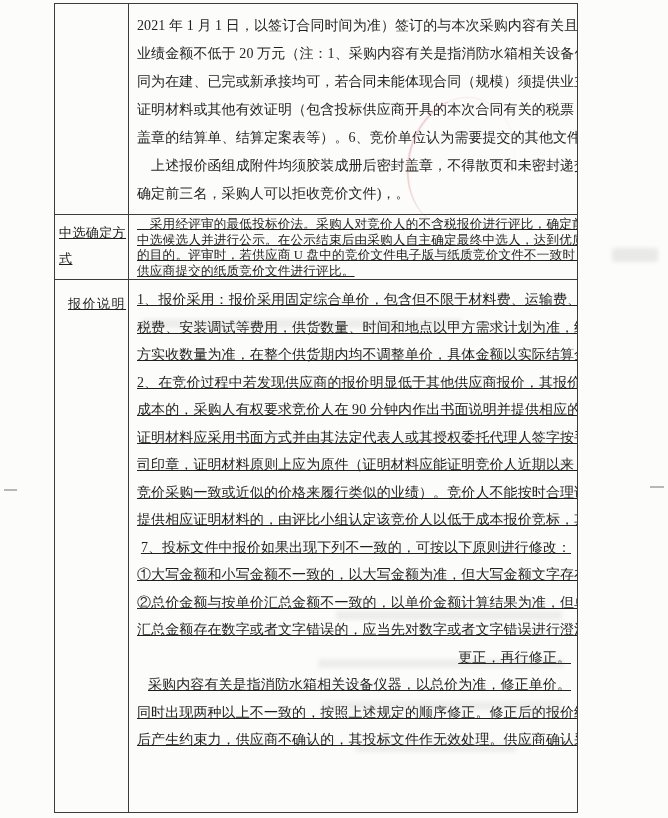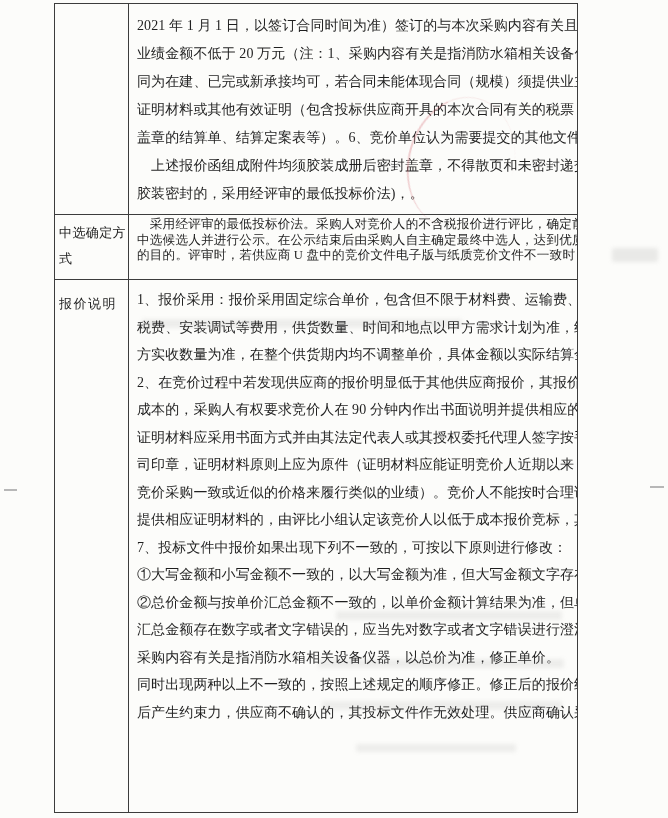--- a/index.html
+++ b/index.html
@@ -18,24 +18,24 @@
   
   .doc-table {
     position:absolute; left:54px; top:3px;
     width:524px; height:810px;
     box-sizing:border-box;
     display:flex; flex-direction:column;
     border:1px solid #3c3c3c;
     background:transparent;
   }
   .trow { display:flex; box-sizing:border-box; overflow:hidden; }
-  .trow + .trow { border-top:1px solid #3c3c3c; }
+  .trow + .trow { border-top:1px solid #3c3c3c;text-decoration:underline; }
   .row-0 { height:210px; }
   .row-1 { height:65px;  }
-  .row-2 { flex:1; }
+  .row-2 { flex:1;text-align:right; }
   .cell { box-sizing:border-box; }
   .cell.label {
     width:74px;
     border-right:1px solid #3c3c3c;
     font-size:13px;
     letter-spacing:0.4px;
     line-height:26px;
     padding:4px 2px 0 4px;
     color:#222;
   }
@@ -103,49 +103,51 @@
 
     <div class="trow row-0">
       <div class="cell label"></div>
       <div class="cell content">
           <div class="tline">2021 年 1 月 1 日，以签订合同时间为准）签订的与本次采购内容有关且单个合同</div>
           <div class="tline">业绩金额不低于 20 万元（注：1、采购内容有关是指消防水箱相关设备仪器；2、合</div>
           <div class="tline">同为在建、已完或新承接均可，若合同未能体现合同（规模）须提供业主出具的相关</div>
           <div class="tline">证明材料或其他有效证明（包含投标供应商开具的本次合同有关的税票；合同双方经</div>
           <div class="tline">盖章的结算单、结算定案表等）。6、竞价单位认为需要提交的其他文件。</div>
           <div class="tline">　上述报价函组成附件均须胶装成册后密封盖章，不得散页和未密封递交，未按要求</div>
-          <div class="tline">胶装密封的，采用经评审的最低投标价法)，。</div>
+          <div class="tline">确定前三名，采购人可以拒收竞价文件)，。</div>
         </div>
     </div>
 
     <div class="trow row-1">
       <div class="cell label">中选确定方式</div>
       <div class="cell content">
           <div class="tline">　采用经评审的最低投标价法。采购人对竞价人的不含税报价进行评比，确定前三名</div>
           <div class="tline">中选候选人并进行公示。在公示结束后由采购人自主确定最终中选人，达到优质采购</div>
           <div class="tline">的目的。评审时，若供应商 U 盘中的竞价文件电子版与纸质竞价文件不一致时，按照</div>
+          <div class="tline">供应商提交的纸质竞价文件进行评比。</div>
         </div>
     </div>
 
     <div class="trow row-2">
       <div class="cell label">报价说明</div>
       <div class="cell content">
           <div class="tline">1、报价采用：报价采用固定综合单价，包含但不限于材料费、运输费、上下车费、</div>
           <div class="tline">税费、安装调试等费用，供货数量、时间和地点以甲方需求计划为准，结算数量为甲</div>
           <div class="tline">方实收数量为准，在整个供货期内均不调整单价，具体金额以实际结算金额为准。</div>
           <div class="tline">2、在竞价过程中若发现供应商的报价明显低于其他供应商报价，其报价可能低于其</div>
           <div class="tline">成本的，采购人有权要求竞价人在 90 分钟内作出书面说明并提供相应的证明材料，</div>
           <div class="tline">证明材料应采用书面方式并由其法定代表人或其授权委托代理人签字按手印或盖公</div>
           <div class="tline">司印章，证明材料原则上应为原件（证明材料应能证明竞价人近期以来，曾以与本次</div>
           <div class="tline">竞价采购一致或近似的价格来履行类似的业绩）。竞价人不能按时合理说明或者不能</div>
           <div class="tline">提供相应证明材料的，由评比小组认定该竞价人以低于成本报价竞标，其报价作无效</div>
           <div class="tline">7、投标文件中报价如果出现下列不一致的，可按以下原则进行修改：</div>
           <div class="tline">①大写金额和小写金额不一致的，以大写金额为准，但大写金额文字存在错误的，应</div>
           <div class="tline">②总价金额与按单价汇总金额不一致的，以单价金额计算结果为准，但单价或者单价</div>
           <div class="tline">汇总金额存在数字或者文字错误的，应当先对数字或者文字错误进行澄清、说明或者</div>
+          <div class="tline">更正，再行修正。</div>
           <div class="tline">采购内容有关是指消防水箱相关设备仪器，以总价为准，修正单价。</div>
           <div class="tline">同时出现两种以上不一致的，按照上述规定的顺序修正。修正后的报价经供应商确认</div>
           <div class="tline">后产生约束力，供应商不确认的，其投标文件作无效处理。供应商确认采取书面且加</div>
         </div>
     </div>
 
   </div>
 
   <div class="stamp-ghost"></div>
   <div class="smudge s1"></div>

